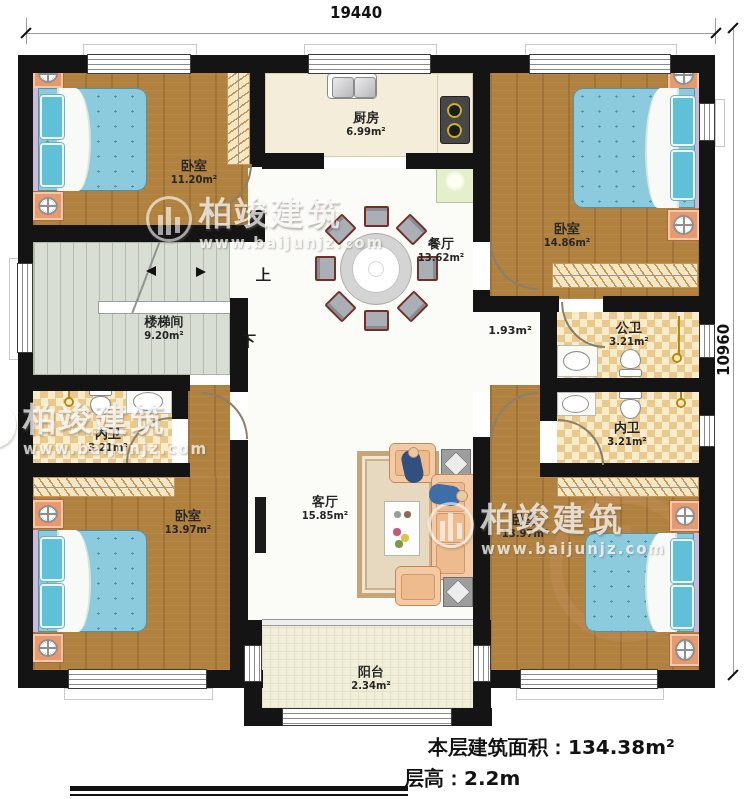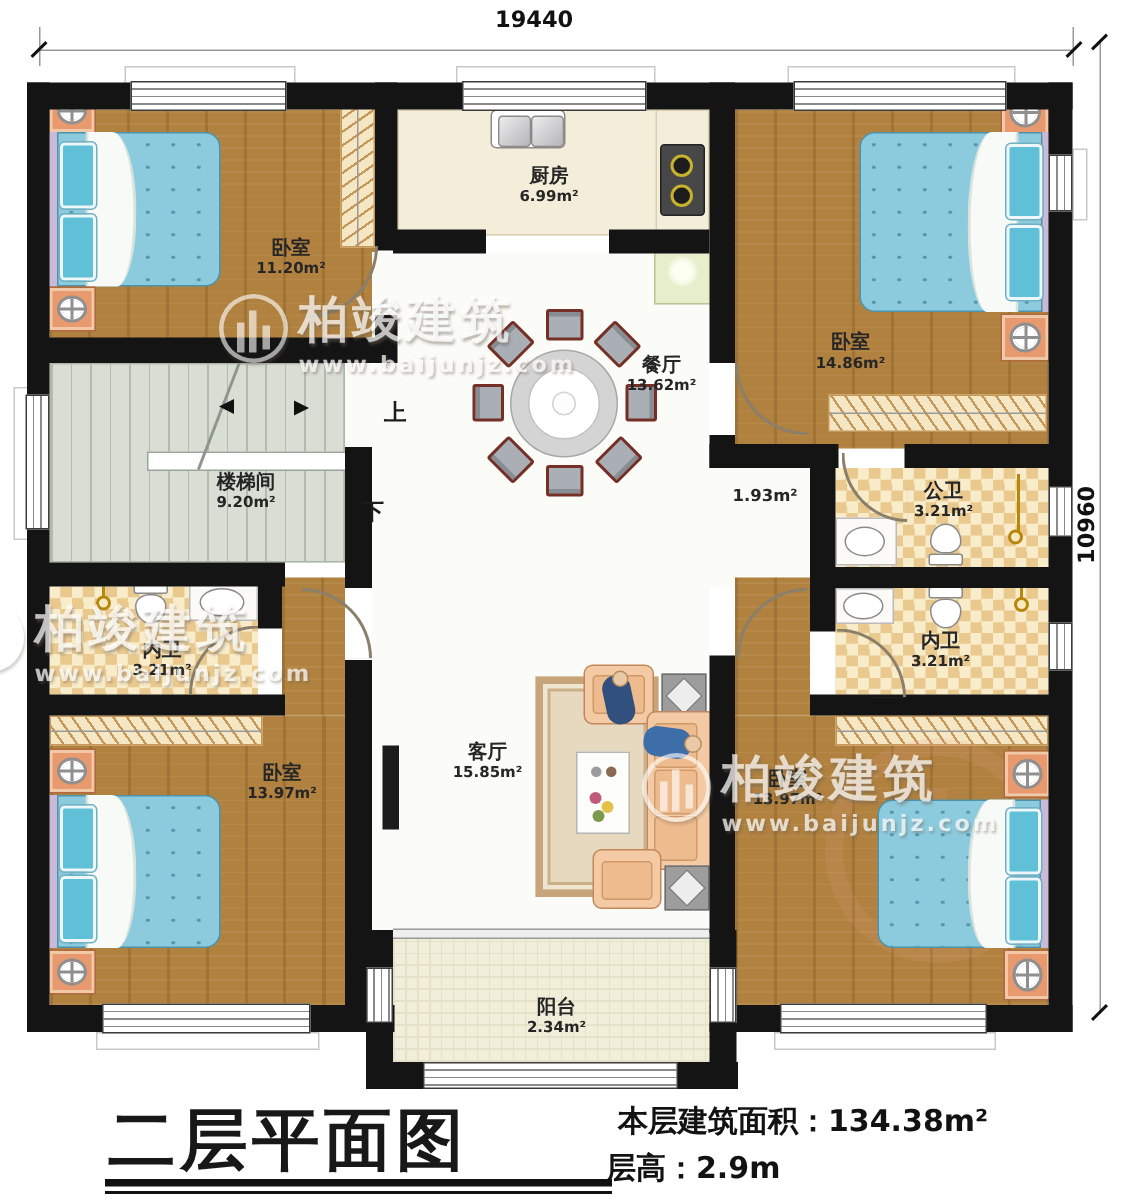--- a/index.html
+++ b/index.html
@@ -379,23 +379,22 @@
     </div>
   </div>
   <div class="wm" style="left:428px;top:502px">
     <div class="wm-logo"></div>
     <div>
       <div class="wm-brand">柏竣建筑</div>
       <div class="wm-url">www.baijunjz.com</div>
     </div>
   </div>
 
-  <div class="tb-title" style="left:72px;top:737px">二层平面图</div>
-  <div class="tb-line" style="left:412px;top:737px">
+  <div class="tb-line" style="left:428px;top:737px">
     <span>本层建筑面积：</span><span>134.38m²</span>
   </div>
   <div class="tb-line" style="left:404px;top:768px">
-    <span>层高：</span><span>2.9m</span>
+    <span>层高：</span><span>2.2m</span>
   </div>
   <div class="rule" style="left:70px;top:786px;width:338px;height:5px"></div>
   <div class="rule" style="left:70px;top:794px;width:338px;height:2px"></div>
 
 </div>
 
 </body></html>

